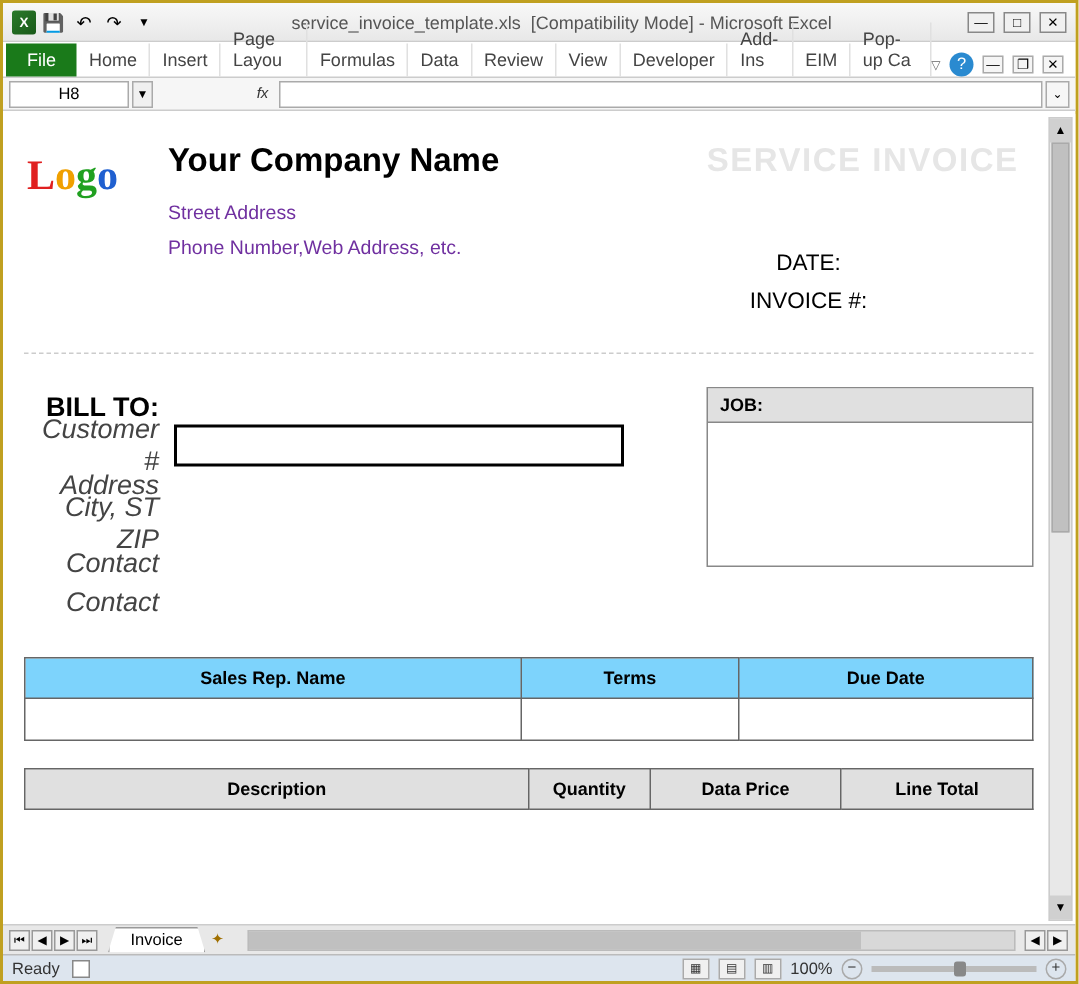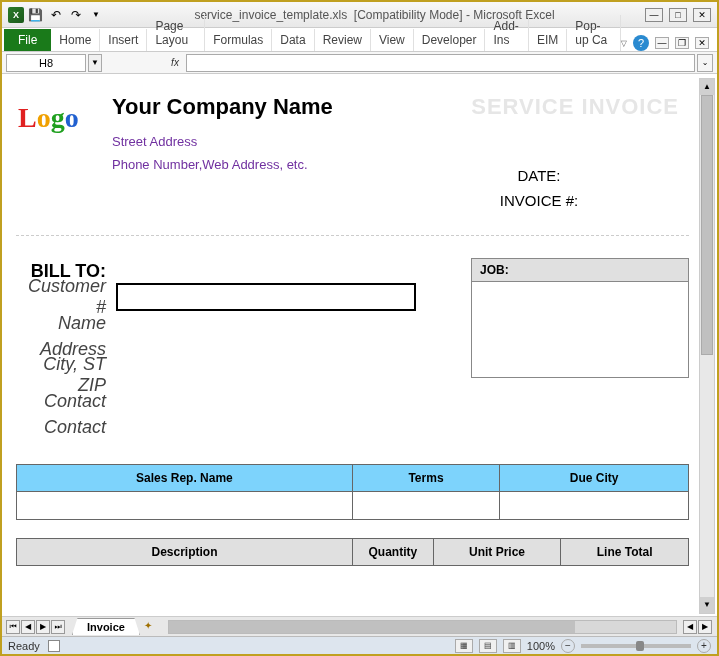--- a/index.html
+++ b/index.html
@@ -72,21 +72,21 @@
 .tbl2 .total-col { width: 19%; }
 
 
 .vscroll { position: absolute; right: 2px; top: 76px; bottom: 40px; width: 16px; background: #e8e8e8; border: 1px solid #ccc; }
 .vscroll .arrow { height: 16px; background: #d0d0d0; font-size: 8px; text-align: center; line-height: 16px; }
 .vscroll .thumb { position: absolute; top: 16px; left: 1px; right: 1px; height: 260px; background: #c0c0c0; border: 1px solid #aaa; }
 
 
 .sheet-tabs { position: absolute; bottom: 18px; left: 0; right: 0; height: 20px; background: #e8e8e8; display: flex; align-items: center; border-top: 1px solid #ccc; padding: 0 4px; }
 .nav-btn { width: 14px; height: 14px; font-size: 8px; border: 1px solid #999; background: #f0f0f0; display: flex; align-items: center; justify-content: center; margin-right: 1px; }
-.sheet-tab { background: #fff; border: 1px solid #999; border-bottom: none; padding: 2px 14px; font-size: 11px; font-weight: bold; margin-left: 6px; clip-path: polygon(8% 0, 92% 0, 100% 100%, 0 100%); }
+.sheet-tab { background: #fff; border: 1px solid #999; border-bottom: none; padding: 2px 14px; font-size: 11px; font-weight: normal; margin-left: 6px; clip-path: polygon(8% 0, 92% 0, 100% 100%, 0 100%); }
 .new-sheet { width: 18px; height: 14px; margin-left: 4px; font-size: 10px; color: #a07000; }
 .hscroll { flex: 1; margin: 0 6px; height: 14px; background: #d8d8d8; border: 1px solid #bbb; position: relative; }
 .hscroll .hthumb { position: absolute; left: 0; width: 80%; top: 0; bottom: 0; background: #c0c0c0; }
 
 .statusbar { position: absolute; bottom: 0; left: 0; right: 0; height: 18px; background: #dde5ee; display: flex; align-items: center; padding: 0 6px; font-size: 11px; color: #333; border-top: 1px solid #bbb; }
 .status-right { margin-left: auto; display: flex; align-items: center; gap: 6px; }
 .view-btn { width: 18px; height: 14px; border: 1px solid #aaa; background: #f0f0f0; font-size: 8px; display: flex; align-items: center; justify-content: center; }
 .zoom-slider { width: 110px; height: 4px; background: #bbb; position: relative; }
 .zoom-slider::after { content: ""; position: absolute; left: 50%; top: -3px; width: 8px; height: 10px; background: #888; border-radius: 2px; }
 .zoom-btn { width: 14px; height: 14px; border: 1px solid #aaa; border-radius: 50%; font-size: 10px; display: flex; align-items: center; justify-content: center; }
@@ -169,23 +169,20 @@
     <div class="bill-job">
       <div class="bill-col">
         <div class="bill-row">
             <div class="bill-label bold">BILL TO:</div>
           </div>
         <div class="bill-row">
           <div class="bill-label italic">Customer #</div>
           <div class="bill-input"></div>
         </div>
         <div class="bill-row">
-            <div class="bill-label italic">Name</div>
-          </div>
-        <div class="bill-row">
             <div class="bill-label italic">Address</div>
           </div>
         <div class="bill-row">
             <div class="bill-label italic">City, ST ZIP</div>
           </div>
         <div class="bill-row">
             <div class="bill-label italic">Contact</div>
           </div>
         <div class="bill-row">
             <div class="bill-label italic">Contact</div>
@@ -196,36 +193,36 @@
           <div class="job-hdr">JOB:</div>
         </div>
       </div>
     </div>
 
     <table class="tbl">
       <tbody>
           <tr>
         <th>Sales Rep. Name</th>
         <th>Terms</th>
-        <th>Due City</th>
+        <th>Due Date</th>
       </tr>
       <tr>
         <td></td>
         <td></td>
         <td></td>
       </tr>
     </tbody>
       </table>
 
     <table class="tbl2">
       <tbody>
           <tr>
         <th class="desc-col">Description</th>
         <th class="qty-col">Quantity</th>
-        <th class="price-col">Unit Price</th>
+        <th class="price-col">Data Price</th>
         <th class="total-col">Line Total</th>
       </tr>
     </tbody>
       </table>
 
   </div>
 </div>
 
 <div class="vscroll">
   <div class="arrow">▲</div>

